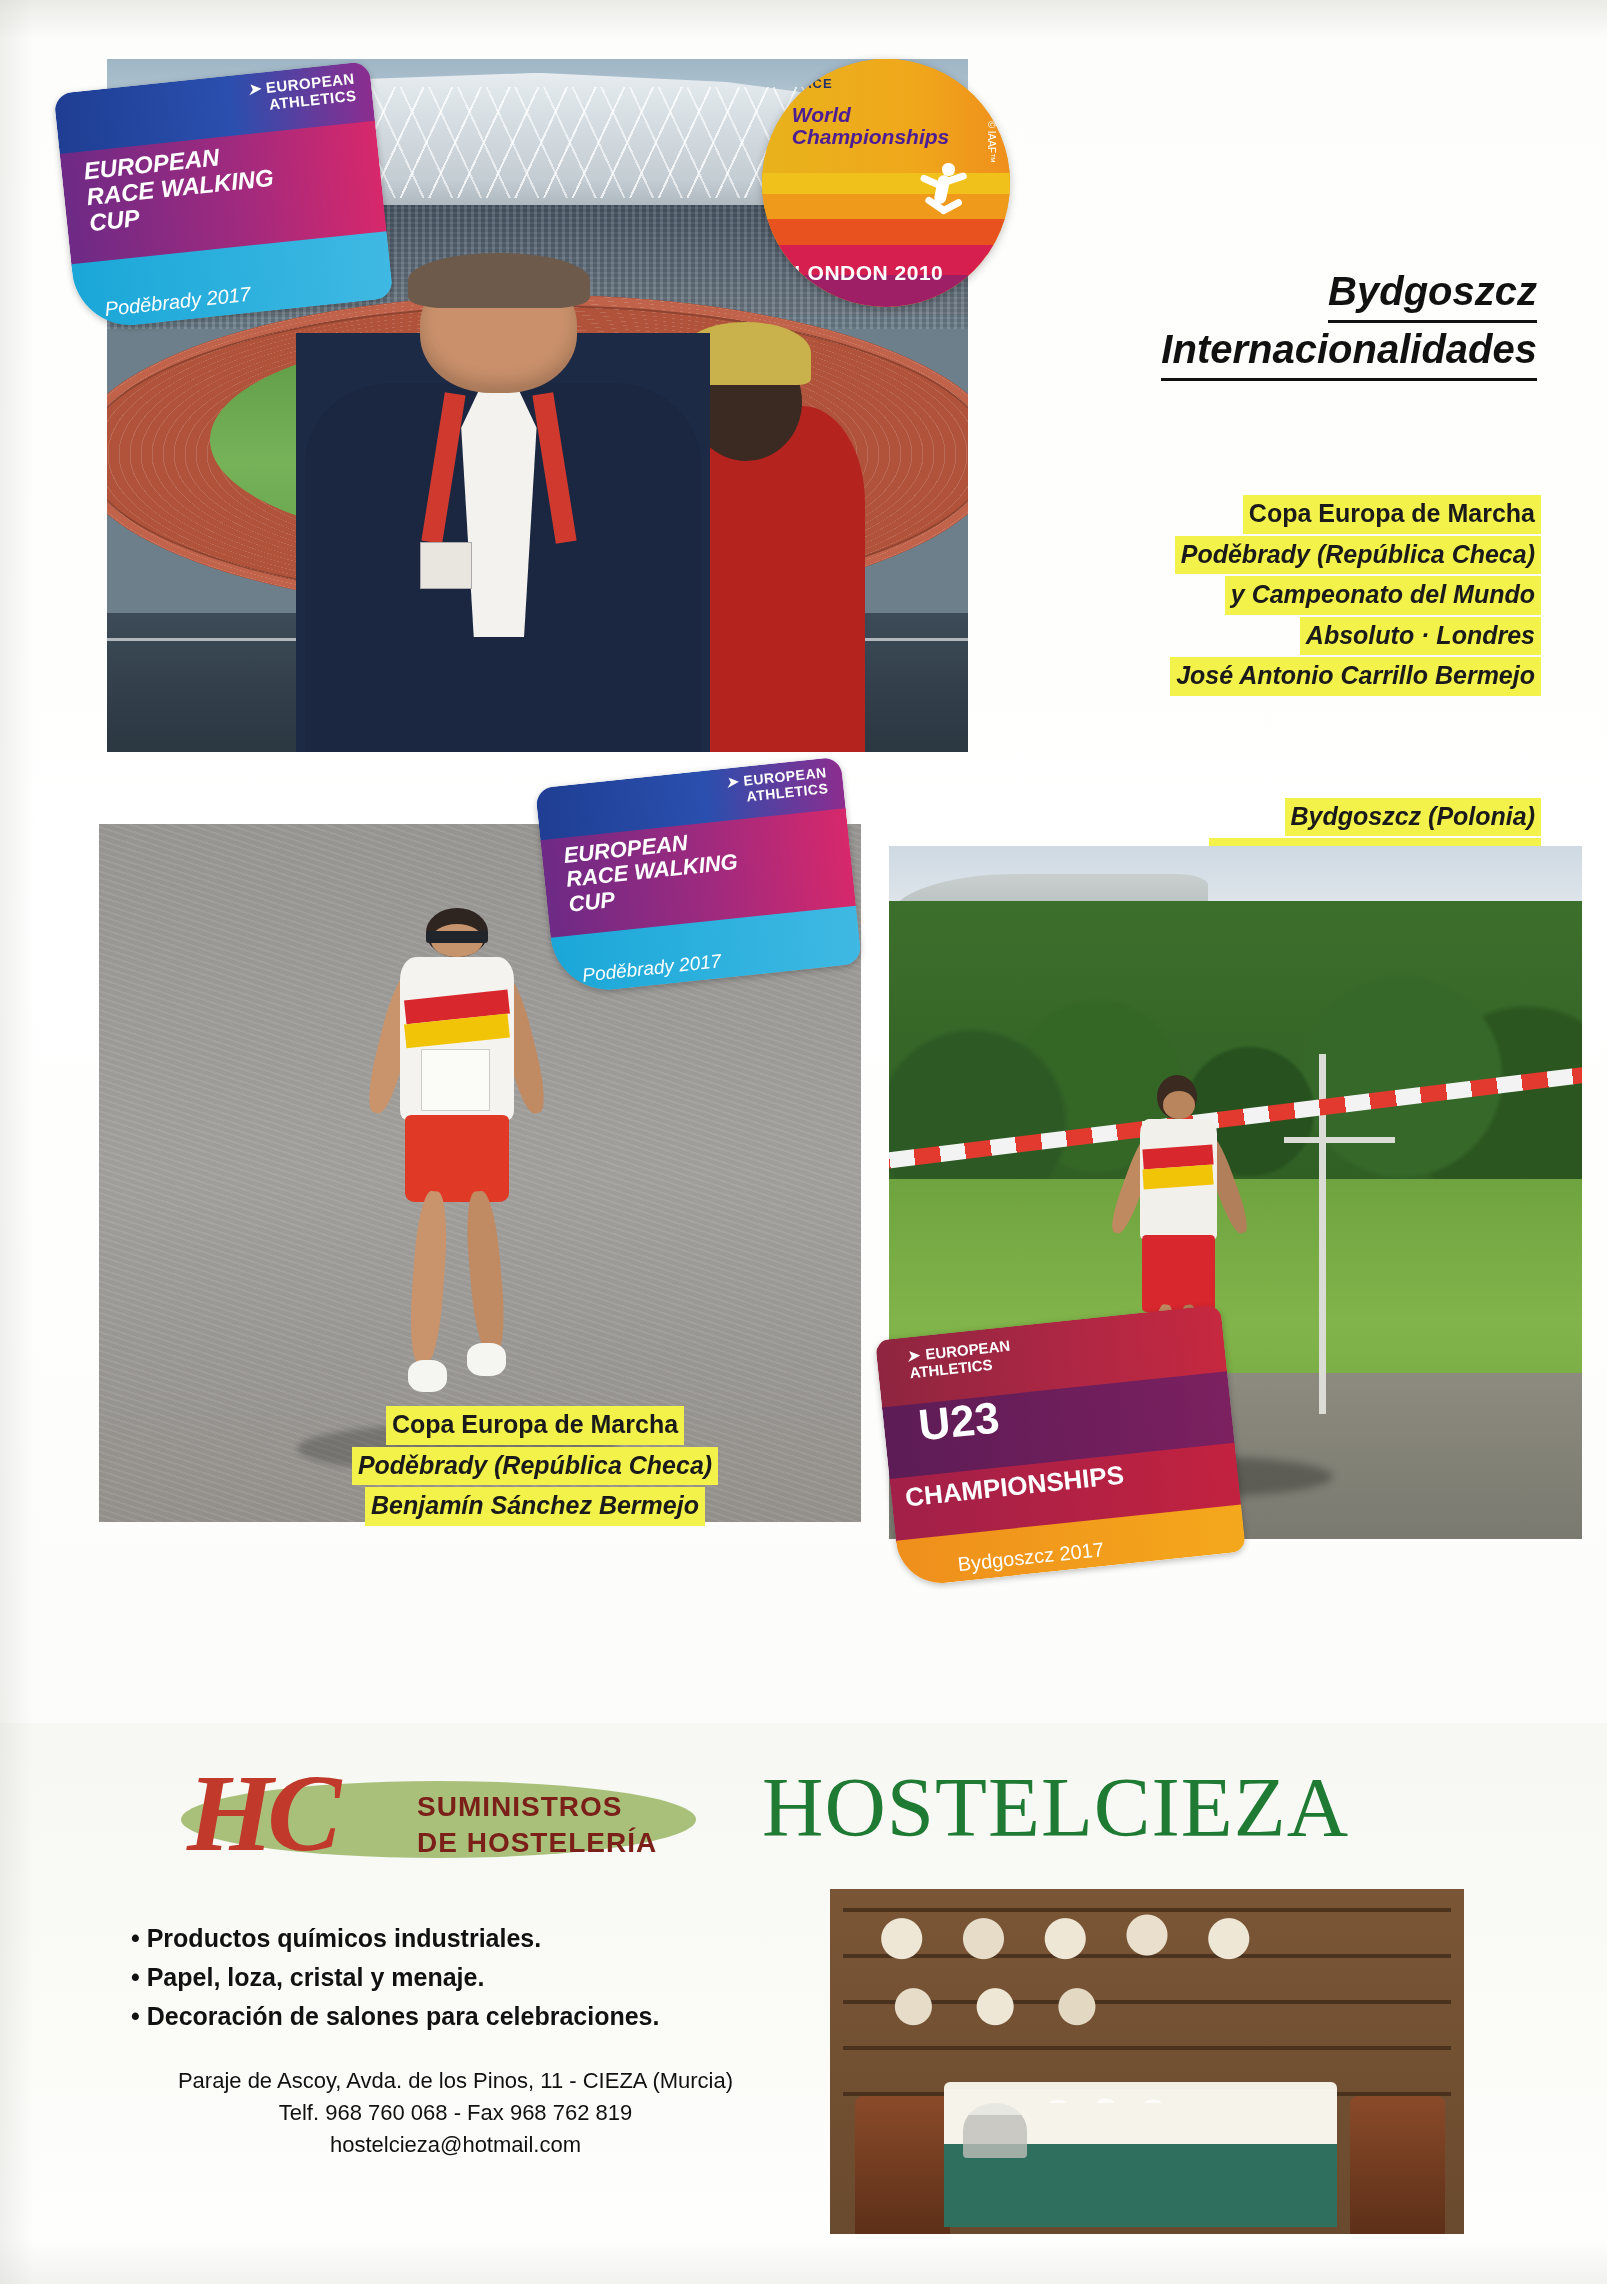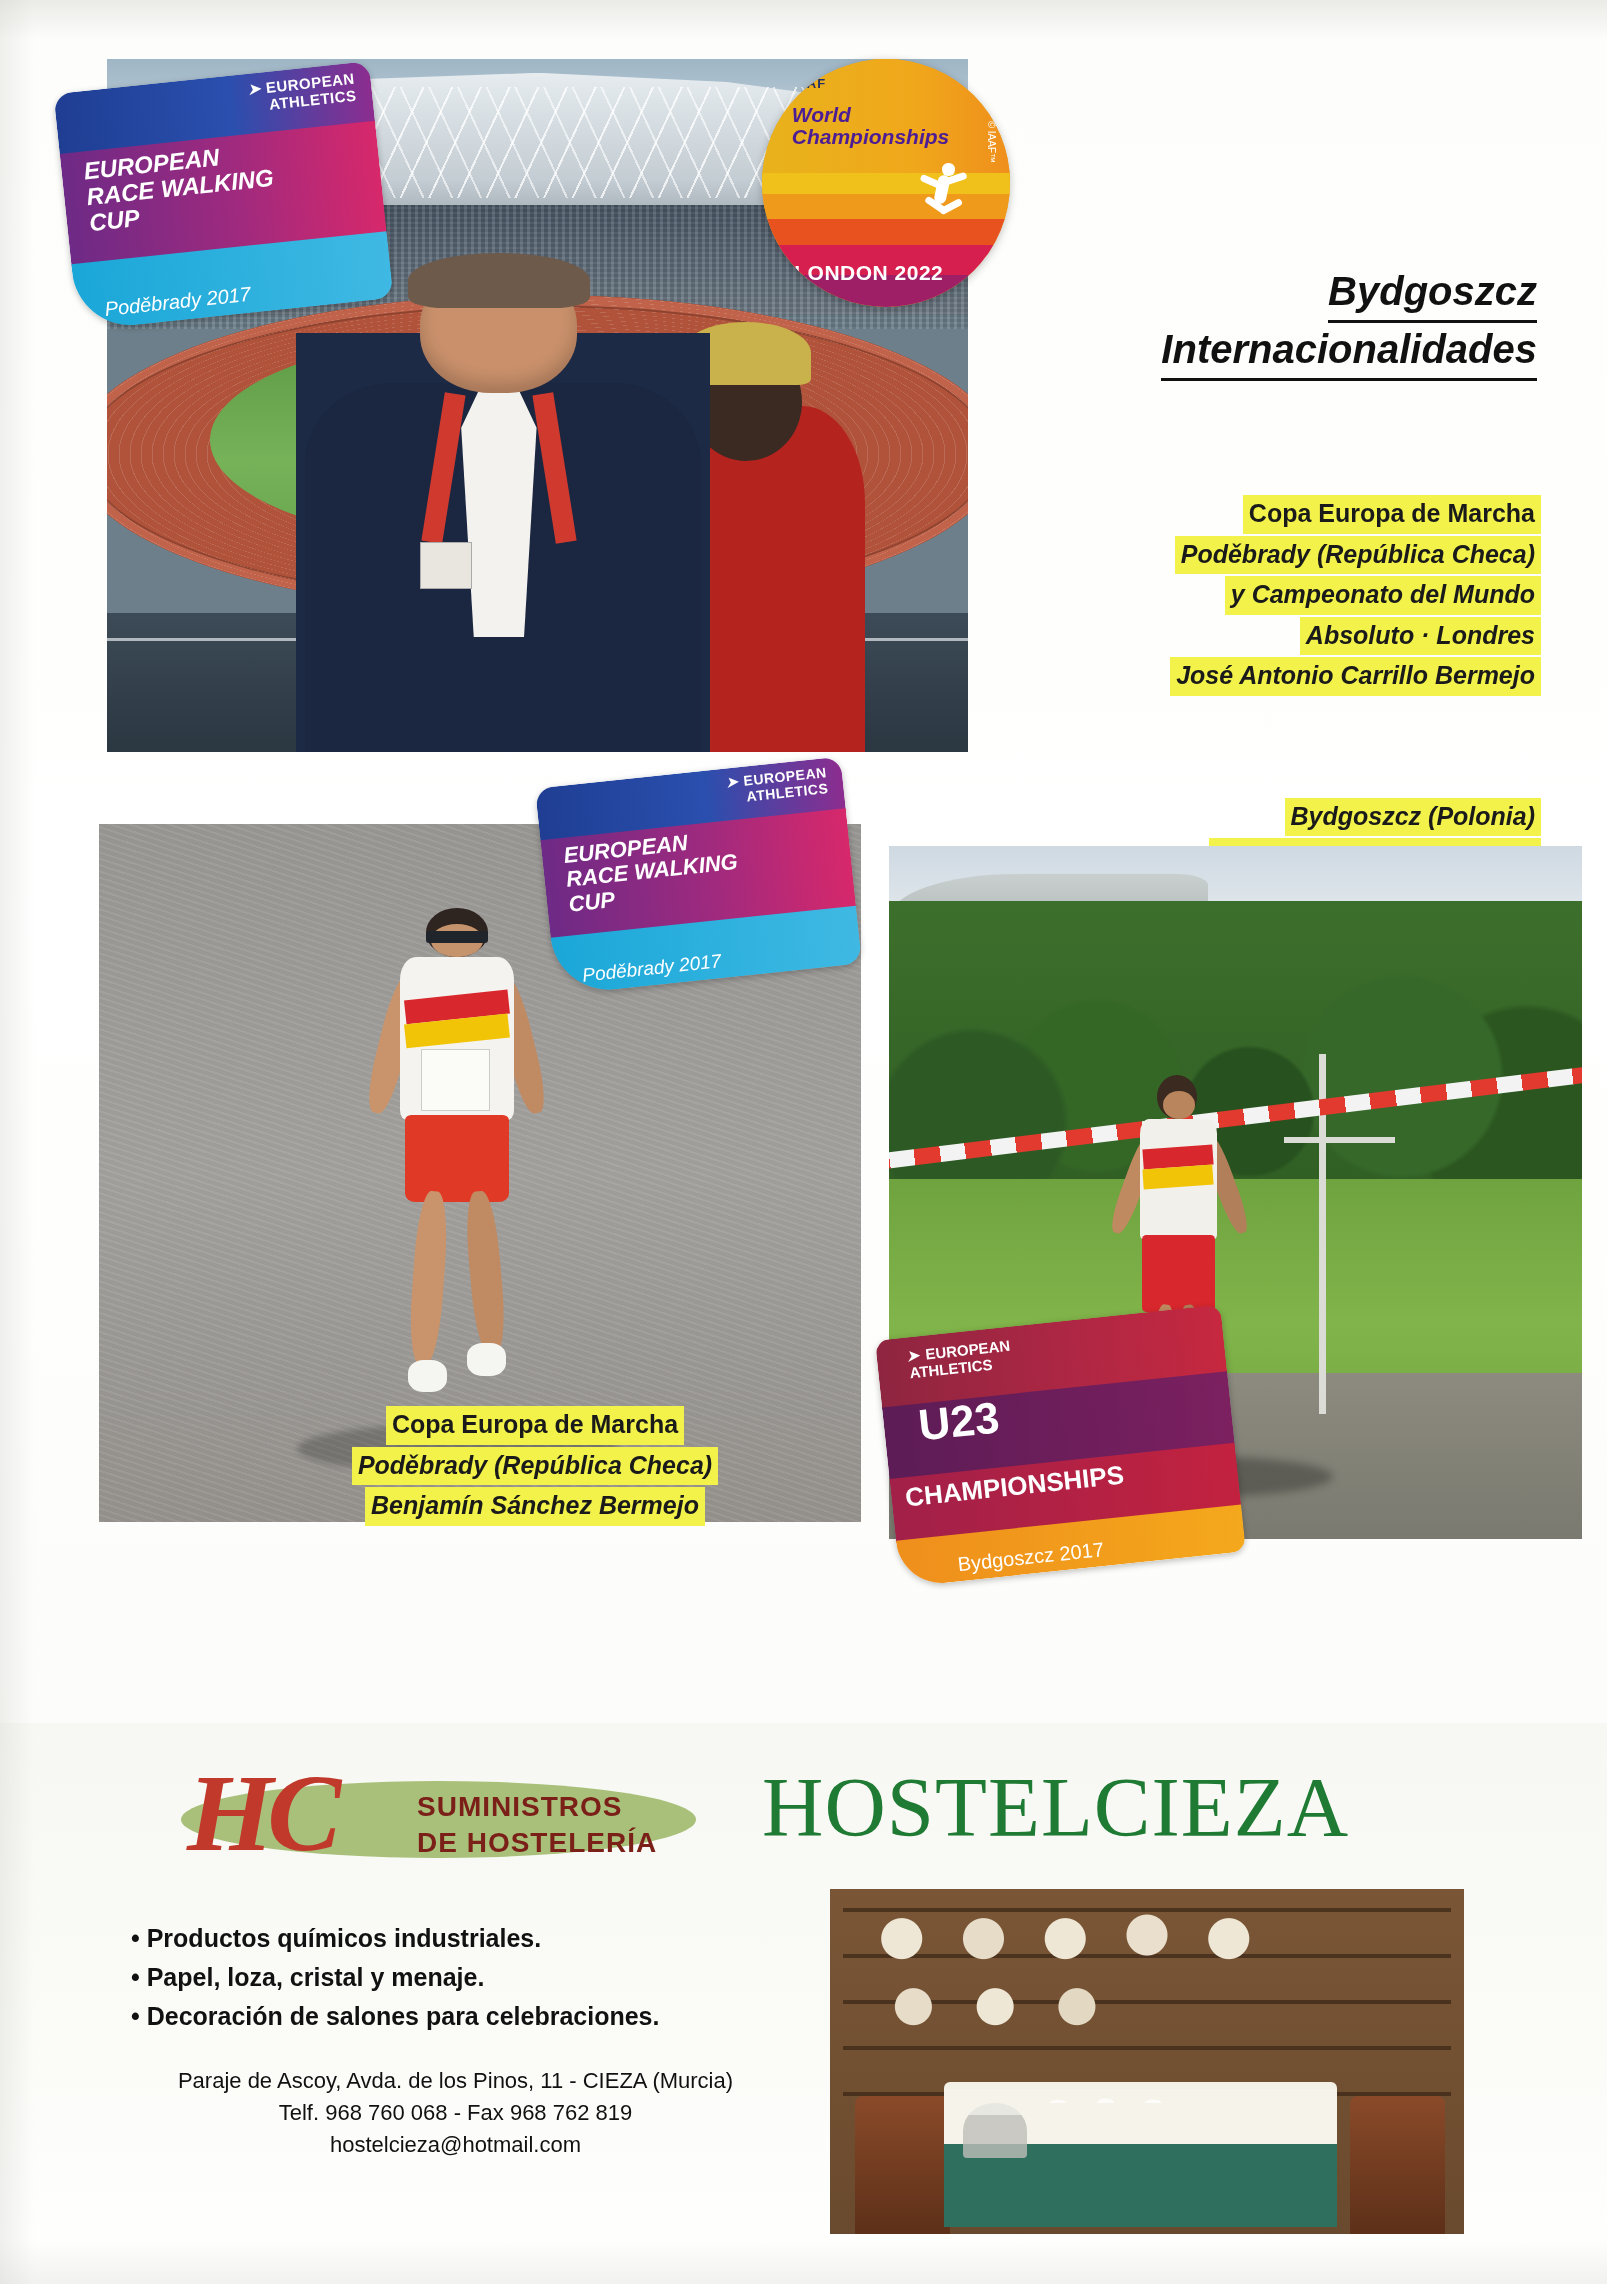--- a/index.html
+++ b/index.html
@@ -563,35 +563,35 @@
     <span>EUROPEAN</span><br>
     <span>RACE WALKING</span><br>
     <span>CUP</span>
   </div>
   <div class="erw-sub">Poděbrady 2017</div>
 </div>
 
 <div id="logo-iaaf">
   <div class="top-half"></div>
   <div class="rays"></div>
-  <div class="iaaf-txt">IAAF</div>
+  <div class="iaaf-txt">RACE</div>
   <div class="wc-txt">
     <span>World</span><br>
     <span>Championships</span>
   </div>
   <div class="runner">
     <div class="rb head"></div>
     <div class="rb body"></div>
     <div class="rb arm1"></div>
     <div class="rb arm2"></div>
     <div class="rb leg1"></div>
     <div class="rb leg2"></div>
   </div>
   <div class="tm">© IAAF™</div>
-  <div class="london">LONDON 2022</div>
+  <div class="london">LONDON 2010</div>
 </div>
 
 <div class="heading">
   <span>Bydgoszcz</span><br>
   <span>Internacionalidades</span>
 </div>
 
 <div class="hl-block" id="caption-london">
   <span class="line b">Copa Europa de Marcha</span><br>
   <span class="line bi">Poděbrady (República Checa)</span><br>

